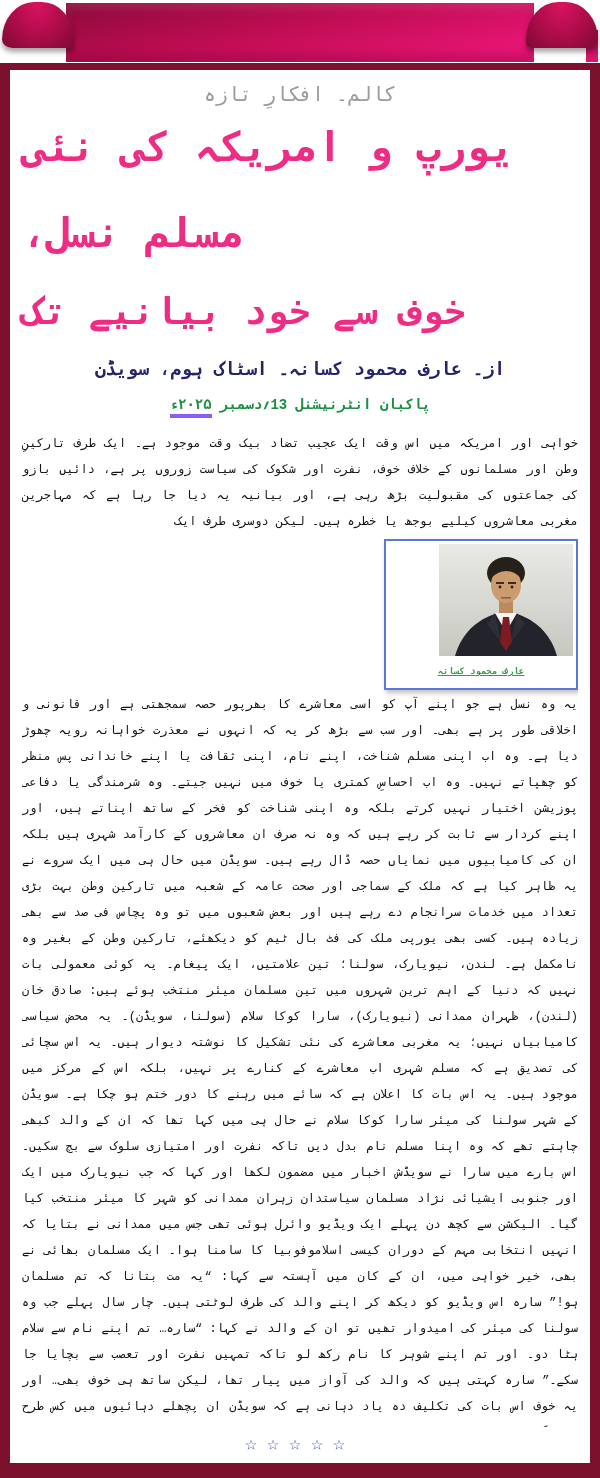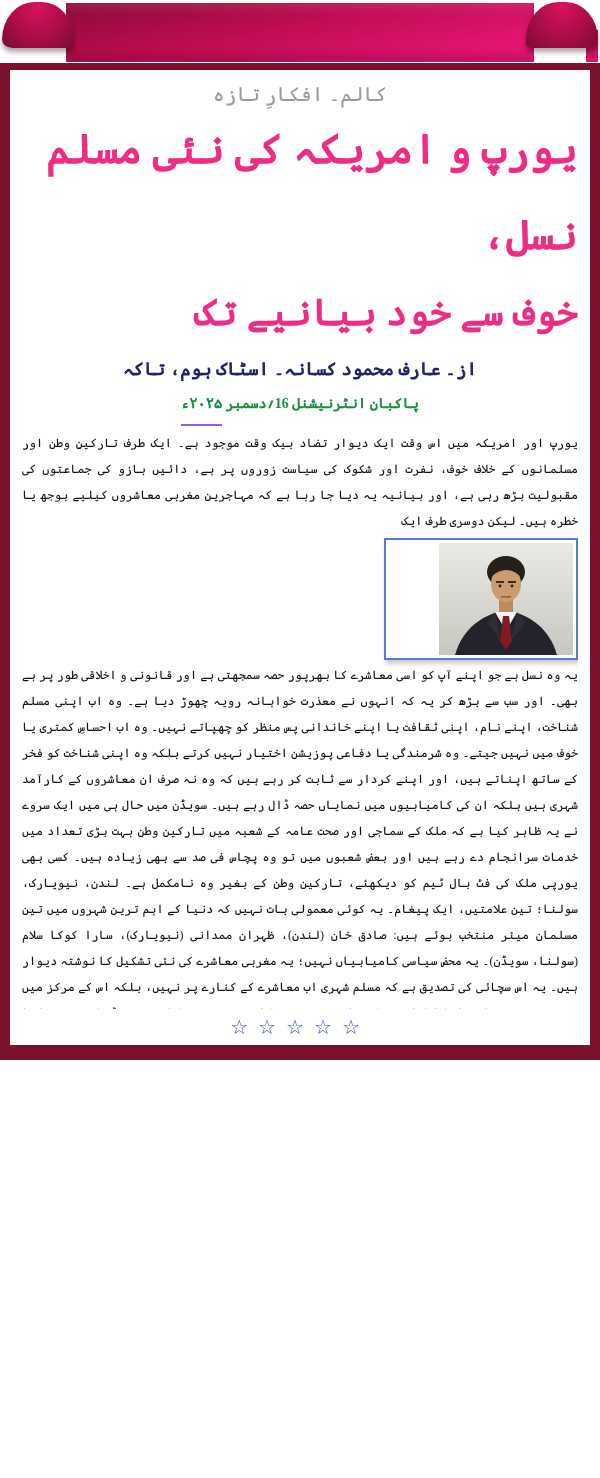--- a/index.html
+++ b/index.html
@@ -1,42 +1,42 @@
 <!DOCTYPE html>
 <html lang="ur"><head>
 <meta charset="utf-8">
 <style>
   html,body{margin:0;padding:0;background:#ffffff;}
-  .sheet{position:relative;width:600px;height:1060px;background:#ffffff;overflow:hidden;
-         font-family:Liberation Serif, serif;}
+  .sheet{position:relative;width:600px;height:1478px;background:#ffffff;overflow:hidden;
+         font-family:Liberation Mono, monospace;}
   
   .frame{position:absolute;top:63px;left:0;right:0;bottom:0;background:#ffffff;
          border:10px solid #7b112c;border-top-width:7px;border-bottom-width:15px;box-sizing:border-box;}
   
   .ribbon{position:absolute;top:0;left:0;right:0;height:66px;z-index:5;}
   .band{position:absolute;left:66px;right:66px;top:3px;height:59px;
         background:linear-gradient(168deg,#8c0a3a 0%,#c00d53 45%,#ea1677 92%);
         box-shadow:inset 0 -8px 10px rgba(110,0,45,.30), inset 0 6px 10px rgba(255,255,255,.10);}
   .curl{position:absolute;top:2px;width:72px;height:46px;
         background:radial-gradient(ellipse at 50% 8%,#d8135f 0%,#b00d4a 48%,#7c0a33 100%);
         box-shadow:0 4px 5px rgba(0,0,0,.35);}
   .curl.left{left:2px;border-radius:38px 38px 6px 12px / 44px 44px 6px 10px;}
   .curl.right{right:2px;border-radius:38px 38px 12px 6px / 44px 44px 10px 6px;}
   .fold{position:absolute;right:2px;top:30px;width:12px;height:32px;
         background:linear-gradient(180deg,#a00d46,#e2146e);}
   
   .content{position:absolute;top:70px;left:10px;right:10px;bottom:15px;box-sizing:border-box;
            padding:4px 12px 0;display:flex;flex-direction:column;background:transparent;}
   .kicker{text-align:center;color:#9b9b9b;font-size:20px;margin:8px 0 0;}
-  .title{text-align:right;color:#ee2c83;font-weight:bold;margin:0;}
+  .title{text-align:left;color:#ee2c83;font-weight:bold;margin:0;}
   .title.l1{font-size:41px;line-height:86px;}
   .title.l2{font-size:37px;line-height:70px;}
   .byline{text-align:center;color:#24246b;font-weight:bold;font-size:18px;line-height:42px;}
   .dateline{text-align:center;color:#1a8f41;font-size:14px;font-weight:bold;line-height:28px;}
-  .dateline .yr{border-bottom:2px solid #8b5cf6;padding-bottom:13px;}
+  .dateline .yr{border-bottom:4px solid #8b5cf6;padding-bottom:1px;}
   .bodywrap{flex:1 1 auto;overflow:hidden;margin-top:12px;color:#141414;
             font-size:12px;line-height:26px;}
   .para{margin:0;text-align:justify;}
   .photoband{display:grid;grid-template-columns:1fr 148px 1fr;column-gap:10px;align-items:start;margin:2px 0;}
   .fig{margin:2px 0 0;border:2px solid #5a78d6;background:#fff;padding:3px;
        box-shadow:2px 3px 5px rgba(0,0,0,.25);}
   .fig svg{display:block;width:134px;height:112px;}
   .cap{color:#2f9e44;font-size:9px;text-align:center;text-decoration:underline;padding-top:3px;
        font-weight:bold;}
   .stars{flex:0 0 auto;text-align:center;color:#3f51b5;font-size:20px;letter-spacing:10px;
@@ -57,30 +57,30 @@
   </div>
 
   <div class="content">
 
     <div class="kicker" dir="rtl">کالم۔ افکارِ تازہ</div>
 
     <h1 class="title l1" dir="rtl">یورپ و امریکہ کی نئی مسلم نسل،</h1>
 
     <h1 class="title l2" dir="rtl">خوف سے خود بیانیے تک</h1>
 
-    <div class="byline" dir="rtl">از۔ عارف محمود کسانہ۔ اسٹاک ہوم، تاکہ</div>
+    <div class="byline" dir="rtl">از۔ عارف محمود کسانہ۔ اسٹاک ہوم، سویڈن</div>
 
     <div class="dateline" dir="rtl">
-      <span>پاکبان انٹرنیشنل 16؍دسمبر</span>
+      <span>پاکبان انٹرنیشنل 13؍دسمبر</span>
       <span class="yr">۲۰۲۵ء</span>
     </div>
 
     <div class="bodywrap" dir="rtl" lang="ur">
 
-      <p class="para">یورپ اور امریکہ میں اس وقت ایک دیوار تضاد بیک وقت موجود ہے۔ ایک طرف تارکینِ وطن اور مسلمانوں کے خلاف خوف، نفرت اور شکوک کی سیاست زوروں پر ہے، دائیں بازو کی جماعتوں کی مقبولیت بڑھ رہی ہے، اور بیانیہ یہ دیا جا رہا ہے کہ مہاجرین مغربی معاشروں کیلیے بوجھ یا خطرہ ہیں۔ لیکن دوسری طرف ایک</p>
+      <p class="para">خواہی اور امریکہ میں اس وقت ایک عجیب تضاد بیک وقت موجود ہے۔ ایک طرف تارکینِ وطن اور مسلمانوں کے خلاف خوف، نفرت اور شکوک کی سیاست زوروں پر ہے، دائیں بازو کی جماعتوں کی مقبولیت بڑھ رہی ہے، اور بیانیہ یہ دیا جا رہا ہے کہ مہاجرین مغربی معاشروں کیلیے بوجھ یا خطرہ ہیں۔ لیکن دوسری طرف ایک</p>
 
       <div class="photoband">
 
 
         <figure class="fig">
           <svg viewBox="0 0 134 112" preserveAspectRatio="none">
             <defs>
               <linearGradient id="pbg" x1="0" y1="0" x2="0" y2="1">
                 <stop offset="0" stop-color="#e9eae5"></stop>
                 <stop offset="1" stop-color="#c6c8c0"></stop>
@@ -95,20 +95,21 @@
             <rect x="69" y="38" width="8" height="2" fill="#3a2c21"></rect>
             <circle cx="61" cy="43" r="1.4" fill="#2c2016"></circle>
             <circle cx="73" cy="43" r="1.4" fill="#2c2016"></circle>
             <rect x="62" y="53" width="10" height="1.6" fill="#8d6241"></rect>
             <path d="M16,112 C24,84 44,74 56,70 L78,70 C90,74 110,84 118,112 Z" fill="#23232b"></path>
             <path d="M56,69 L67,88 L78,69 Z" fill="#f4f4f2"></path>
             <path d="M56,69 L62,98 L48,80 Z" fill="#2e2e37"></path>
             <path d="M78,69 L72,98 L86,80 Z" fill="#2e2e37"></path>
             <path d="M64,73 L70,73 L73,98 L67,107 L61,98 Z" fill="#7e1c22"></path>
           </svg>
+          <figcaption class="cap">عارف محمود کسانہ</figcaption>
         </figure>
 
       </div>
 
       <p class="para">یہ وہ نسل ہے جو اپنے آپ کو اسی معاشرے کا بھرپور حصہ سمجھتی ہے اور قانونی و اخلاقی طور پر ہے بھی۔ اور سب سے بڑھ کر یہ کہ انہوں نے معذرت خواہانہ رویہ چھوڑ دیا ہے۔ وہ اب اپنی مسلم شناخت، اپنے نام، اپنی ثقافت یا اپنے خاندانی پس منظر کو چھپاتے نہیں۔ وہ اب احساسِ کمتری یا خوف میں نہیں جیتے۔ وہ شرمندگی یا دفاعی پوزیشن اختیار نہیں کرتے بلکہ وہ اپنی شناخت کو فخر کے ساتھ اپناتے ہیں، اور اپنے کردار سے ثابت کر رہے ہیں کہ وہ نہ صرف ان معاشروں کے کارآمد شہری ہیں بلکہ ان کی کامیابیوں میں نمایاں حصہ ڈال رہے ہیں۔ سویڈن میں حال ہی میں ایک سروے نے یہ ظاہر کیا ہے کہ ملک کے سماجی اور صحت عامہ کے شعبہ میں تارکین وطن بہت بڑی تعداد میں خدمات سرانجام دے رہے ہیں اور بعض شعبوں میں تو وہ پچاس فی صد سے بھی زیادہ ہیں۔ کسی بھی یورپی ملک کی فٹ بال ٹیم کو دیکھئے، تارکین وطن کے بغیر وہ نامکمل ہے۔ لندن، نیویارک، سولنا؛ تین علامتیں، ایک پیغام۔ یہ کوئی معمولی بات نہیں کہ دنیا کے اہم ترین شہروں میں تین مسلمان میئر منتخب ہوئے ہیں: صادق خان (لندن)، ظہران ممدانی (نیویارک)، سارا کوکا سلام (سولنا، سویڈن)۔ یہ محض سیاسی کامیابیاں نہیں؛ یہ مغربی معاشرے کی نئی تشکیل کا نوشتہ دیوار ہیں۔ یہ اس سچائی کی تصدیق ہے کہ مسلم شہری اب معاشرے کے کنارے پر نہیں، بلکہ اس کے مرکز میں موجود ہیں۔ یہ اس بات کا اعلان ہے کہ سائے میں رہنے کا دور ختم ہو چکا ہے۔ سویڈن کے شہر سولنا کی میئر سارا کوکا سلام نے حال ہی میں کہا تھا کہ ان کے والد کبھی چاہتے تھے کہ وہ اپنا مسلم نام بدل دیں تاکہ نفرت اور امتیازی سلوک سے بچ سکیں۔ اس بارے میں سارا نے سویڈش اخبار میں مضمون لکھا اور کہا کہ جب نیویارک میں ایک اور جنوبی ایشیائی نژاد مسلمان سیاستدان زہران ممدانی کو شہر کا میئر منتخب کیا گیا۔ الیکشن سے کچھ دن پہلے ایک ویڈیو وائرل ہوئی تھی جس میں ممدانی نے بتایا کہ انہیں انتخابی مہم کے دوران کیسی اسلاموفوبیا کا سامنا ہوا۔ ایک مسلمان بھائی نے بھی، خیر خواہی میں، ان کے کان میں آہستہ سے کہا: “یہ مت بتانا کہ تم مسلمان ہو!” سارہ اس ویڈیو کو دیکھ کر اپنے والد کی طرف لوٹتی ہیں۔ چار سال پہلے جب وہ سولنا کی میئر کی امیدوار تھیں تو ان کے والد نے کہا: “سارہ… تم اپنے نام سے سلام ہٹا دو۔ اور تم اپنے شوہر کا نام رکھ لو تاکہ تمہیں نفرت اور تعصب سے بچایا جا سکے۔” سارہ کہتی ہیں کہ والد کی آواز میں پیار تھا، لیکن ساتھ ہی خوف بھی… اور یہ خوف اس بات کی تکلیف دہ یاد دہانی ہے کہ سویڈن ان پچھلے دہائیوں میں کس طرح بدل گیا ہے۔ زہران ممدانی نے بھی اپنے دوست کا کہا کہ اب سائے اور خوف میں رہنے کا وقت ختم ہو چکا ہے۔ اور واقعی ایسا ہی ہوا۔ نیویارک سے پہلے یہ سویڈن میں ہو چکا تھا۔ سارا کی سوچ بھی درست تھی۔ آج وہی نام ان کی سیاسی و سماجی شناخت کی بنیاد بن چکا ہے۔ یہ نسل پیچھے ہٹنے کے لیے نہیں، بلکہ آگے بڑھنے کے لیے تیار ہے — پورے اعتماد کے ساتھ۔ حقیقت یہ ہے کہ اسلام اب مغرب کا ‘غیر ملکی مذہب’ نہیں رہا۔ دائیں بازو والے چاہے کچھ بھی کہتے رہیں، زمینی حقیقت وہ نہیں جو وہ دکھانا چاہتے ہیں۔ اسلام، عیسائیت کے بعد امریکہ اور یورپ کا دوسرا سب سے بڑا مذہب ہے۔ یہاں کے مسلمانوں نے محض آباد کاری نہیں کی؛ انہوں نے اس سرزمین کی خدمت کی ہے۔ تعلیم میں، طب میں، ٹیکنالوجی میں، کاروبار میں، سیاست میں، فنون میں اور دفاعی اداروں میں۔ وہ اجنبی نہیں رہ گئے۔ اس گلدستے کا وہ اہم اور خوش رنگ پھول ہیں جس نے مغربی سماج کو ایک نئی خوشبو، نئی وسعت اور نئی تکثیریت عطا کی ہے۔ ایک بدلتی ہوئی دنیا، ایک ابھرتا ہوا بیانیہ ہیں۔ آج وہ نسل، جو کبھی نفرت انگیز نعروں کے سائے میں اپنے نام چھپاتی تھی، اب دنیا کے بڑے شہروں کی قیادت کر رہی ہے۔ یہ صرف فرد کی نہیں بلکہ ایک پوری کمیونٹی کی جیت ہے۔ ایک سوچ کی فتح ہے۔ یہ اس بیانیے کا ٹوٹ جانا ہے کہ مسلمان یا تارکینِ وطن معاشرے کے لیے مسئلہ ہیں۔ اصل مسئلہ وہ سیاست ہے جو خوف بیچتی ہے، نفرت پالتی ہے اور تقسیم پیدا کرتی ہے۔ نئی نسل اس سیاست کو چیلنج کر رہی ہے۔ وہ اس زمین کو اپنا گھر سمجھتی ہے، اور گھر میں رہنے والے بچے کبھی مہمان نہیں ہوتے؛ وہ وارث ہوتے ہیں۔ یہ وارث اب دستک نہیں دے رہے؛ وہ دروازے کھول کر اندر داخل ہو چکے ہیں۔</p>
     </div>
 
     <div class="stars">☆☆☆☆☆</div>
   </div>
 </div>

